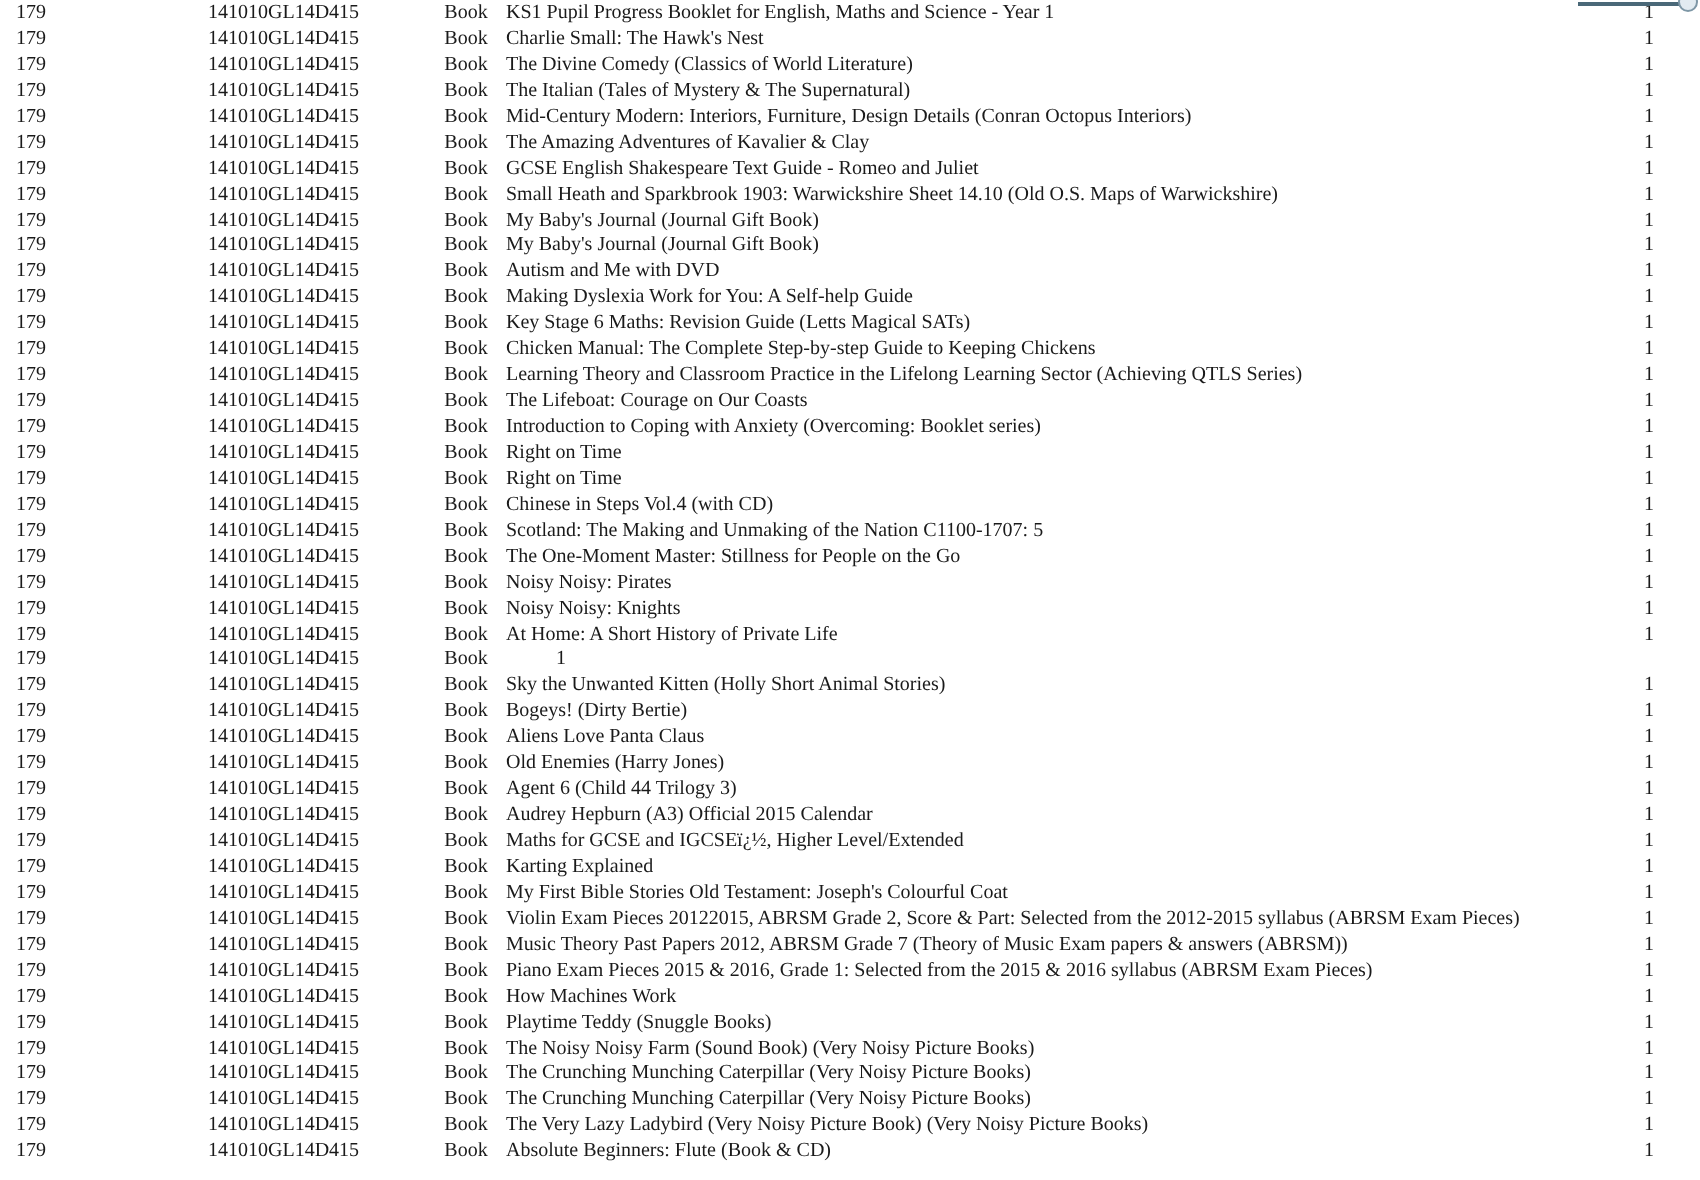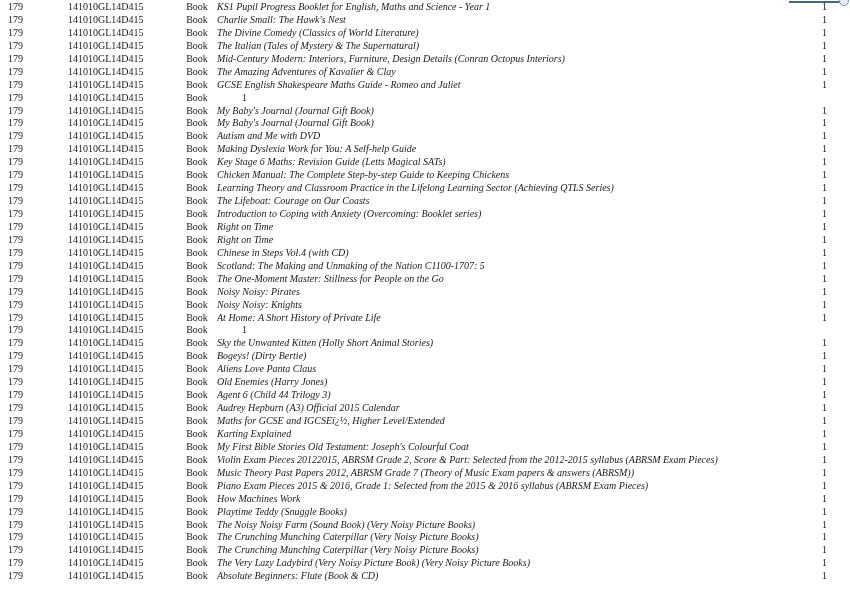--- a/index.html
+++ b/index.html
@@ -25,23 +25,23 @@
   .row {
     display: flex;
     align-items: center;
     height: 12.95px;
     font-size: 10px;
     line-height: 12.95px;
     white-space: nowrap;
   }
   .cell { overflow: hidden; }
   .cell-batch  { width: 60px;  padding-left: 8px;  flex: 0 0 auto; }
-  .cell-sku    { width: 109px; flex: 0 0 auto; }
+  .cell-sku    { width: 109px; flex: 0 0 auto; margin-left: 36px; }
   .cell-format { width: 40px;  flex: 0 0 auto; text-align: center; }
-  .cell-title  { flex: 1 1 auto; font-style: italic; }
+  .cell-title  { flex: 1 1 auto; }
   .cell-qty    { width: 30px; padding-right: 23px; text-align: right; flex: 0 0 auto; }
 
   
   #selection-line {
     position: absolute;
     top: 1px;
     left: 789px;
     width: 53px;
     height: 2px;
   }
@@ -105,28 +105,29 @@
     <div class="cell cell-sku">141010GL14D415</div>
     <div class="cell cell-format">Book</div>
     <div class="cell cell-title">The Amazing Adventures of Kavalier &amp; Clay</div>
     <div class="cell cell-qty">1</div>
   </div>
 
   <div class="row">
     <div class="cell cell-batch">179</div>
     <div class="cell cell-sku">141010GL14D415</div>
     <div class="cell cell-format">Book</div>
-    <div class="cell cell-title">GCSE English Shakespeare Maths Guide - Romeo and Juliet</div>
-    <div class="cell cell-qty">1</div>
-  </div>
-
-  <div class="row">
-    <div class="cell cell-batch">179</div>
-    <div class="cell cell-sku">141010GL14D415</div>
-    <div class="cell cell-format">Book</div>
+    <div class="cell cell-title">GCSE English Shakespeare Text Guide - Romeo and Juliet</div>
+    <div class="cell cell-qty">1</div>
+  </div>
+
+  <div class="row">
+    <div class="cell cell-batch">179</div>
+    <div class="cell cell-sku">141010GL14D415</div>
+    <div class="cell cell-format">Book</div>
+    <div class="cell cell-title">Small Heath and Sparkbrook 1903: Warwickshire Sheet 14.10 (Old O.S. Maps of Warwickshire)</div>
     <div class="cell cell-qty">1</div>
   </div>
 
   <div class="row">
     <div class="cell cell-batch">179</div>
     <div class="cell cell-sku">141010GL14D415</div>
     <div class="cell cell-format">Book</div>
     <div class="cell cell-title">My Baby's Journal (Journal Gift Book)</div>
     <div class="cell cell-qty">1</div>
   </div>

